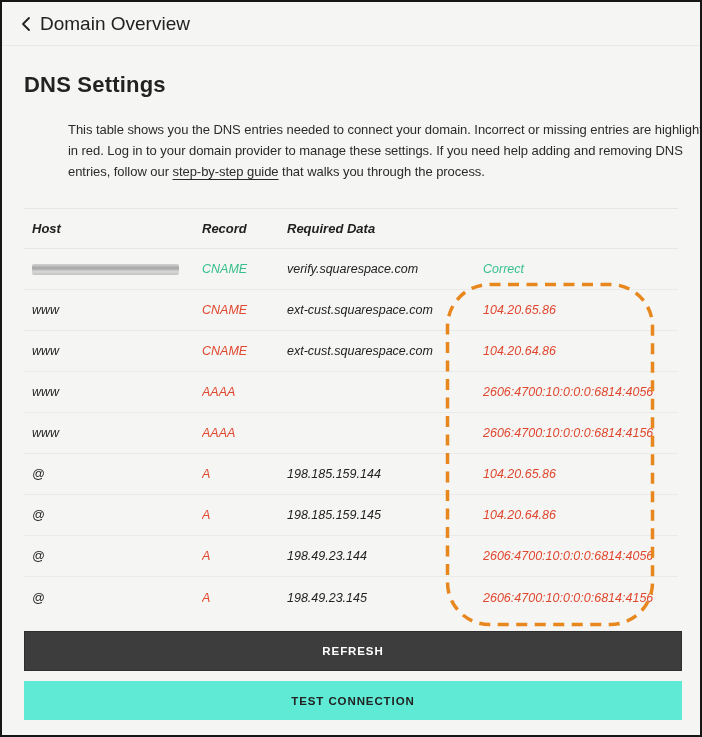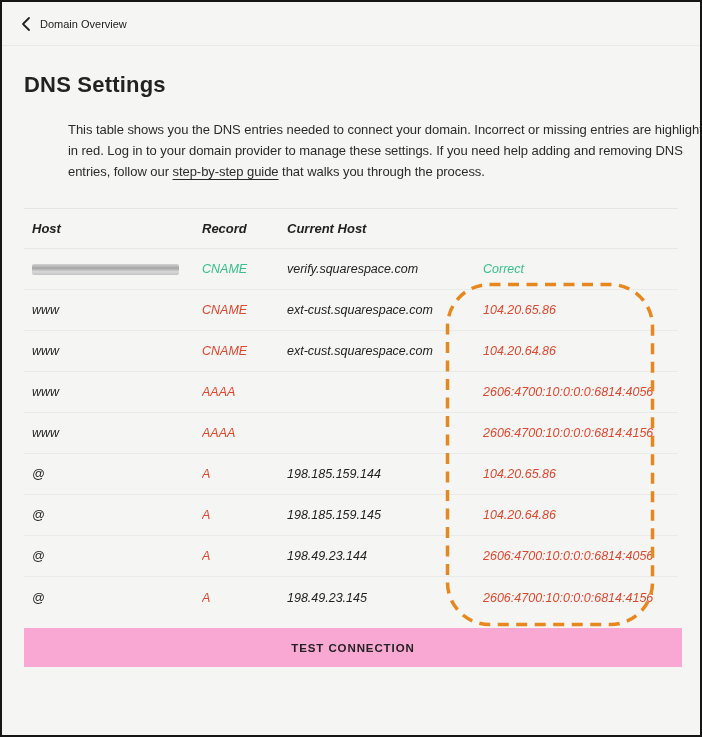--- a/index.html
+++ b/index.html
@@ -21,21 +21,21 @@
     height: 44px;
     display: flex;
     align-items: center;
     padding-left: 18px;
     border-bottom: 1px solid #e9e9e7;
   }
   .back-link {
     display: inline-flex;
     align-items: center;
     gap: 8px;
-    font-size: 11px;
+    font-size: 19px;
     font-weight: 500;
     color: #222222;
     cursor: pointer;
   }
   .back-link svg { display: block; }
 
   .content { padding: 0 22px; }
 
   h1.page-title {
     margin: 26px 0 0 0;
@@ -129,21 +129,21 @@
   .refresh-btn {
     margin-top: 13px;
     height: 40px;
     background: var(--btn-dark, #3d3d3d);
     color: #ffffff;
     box-shadow: inset 0 0 0 1px #2e2e2e;
   }
   .test-btn {
     margin-top: 10px;
     height: 39px;
-    background: #f9a8d4;
+    background: #5eead4;
     color: #222222;
   }
 </style>
 </head>
 <body>
 
 <div class="frame">
 
   <div class="topbar">
     <span class="back-link">
@@ -159,21 +159,21 @@
   <div class="content">
 
     <h1 class="page-title">DNS Settings</h1>
 
     <p class="intro"><span>This table shows you the DNS entries needed to connect your domain. Incorrect or missing entries are highlighted in red. Log in to your domain provider to manage these settings. If you need help adding and removing DNS entries, follow our </span><a class="guide-link">step-by-step guide</a><span> that walks you through the process.</span></p>
 
     <div class="table">
       <div class="thead">
         <div class="cell host">Host</div>
         <div class="cell">Record</div>
-        <div class="cell">Current Host</div>
+        <div class="cell">Required Data</div>
       </div>
 
       <div>
           <div class="trow">
             <div class="cell host">
               <div class="redacted"></div>
             </div>
             <div class="cell record ok">CNAME</div>
             <div class="cell required">verify.squarespace.com</div>
             <div class="cell current ok">Correct</div>
@@ -226,16 +226,17 @@
             <div class="cell required">198.49.23.145</div>
             <div class="cell current err">2606:4700:10:0:0:0:6814:4156</div>
           </div>
         </div>
 
       <svg class="highlight" width="212" height="347" viewBox="0 0 212 347">
         <rect x="3.5" y="3.5" width="205" height="340" rx="42"></rect>
       </svg>
     </div>
 
+    <button class="btn refresh-btn">REFRESH</button>
     <button class="btn test-btn">TEST CONNECTION</button>
 
   </div>
 </div>
 
 </body></html>

